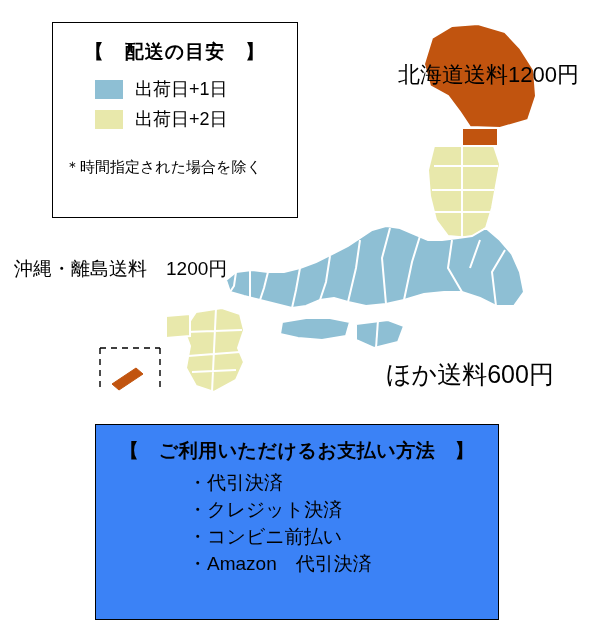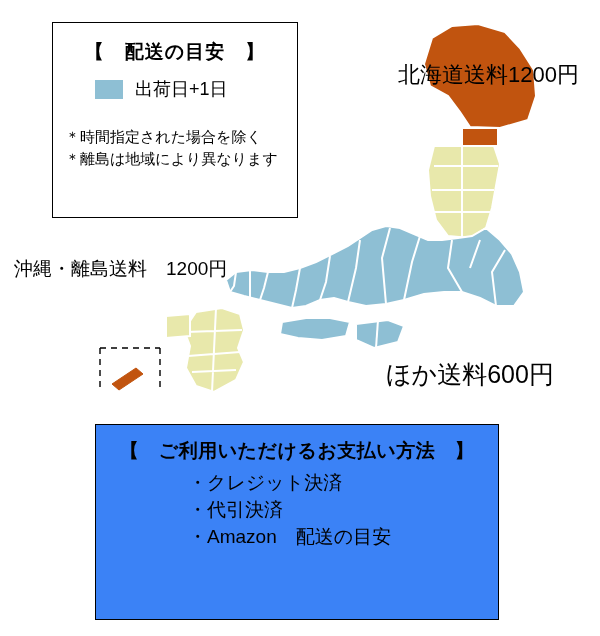--- a/index.html
+++ b/index.html
@@ -183,33 +183,37 @@
     </g>
   </svg>
 
   <div class="legend-box">
     <div class="legend-title">【　配送の目安　】</div>
     <div class="legend-rows">
       <div class="legend-row">
         <span class="legend-swatch" style="background:#8ebfd4"></span>
         <span class="legend-label">出荷日+1日</span>
       </div>
+      <div class="legend-row">
+        <span class="legend-swatch" style="background:#e8e8ab"></span>
+        <span class="legend-label">出荷日+2日</span>
+      </div>
     </div>
     <div class="legend-notes">
       <div class="legend-note">＊時間指定された場合を除く</div>
-      <div class="legend-note">＊離島は地域により異なります</div>
     </div>
   </div>
 
   <div class="label-hokkaido">北海道送料1200円</div>
   <div class="label-okinawa">沖縄・離島送料　1200円</div>
   <div class="label-other">ほか送料600円</div>
 
   <div class="payment-box">
     <div class="payment-title">【　ご利用いただけるお支払い方法　】</div>
     <ul class="payment-list">
+      <li class="payment-item">・代引決済</li>
       <li class="payment-item">・クレジット決済</li>
-      <li class="payment-item">・代引決済</li>
-      <li class="payment-item">・Amazon　配送の目安</li>
+      <li class="payment-item">・コンビニ前払い</li>
+      <li class="payment-item">・Amazon　代引決済</li>
     </ul>
   </div>
 
 </div>
 
 </body></html>

